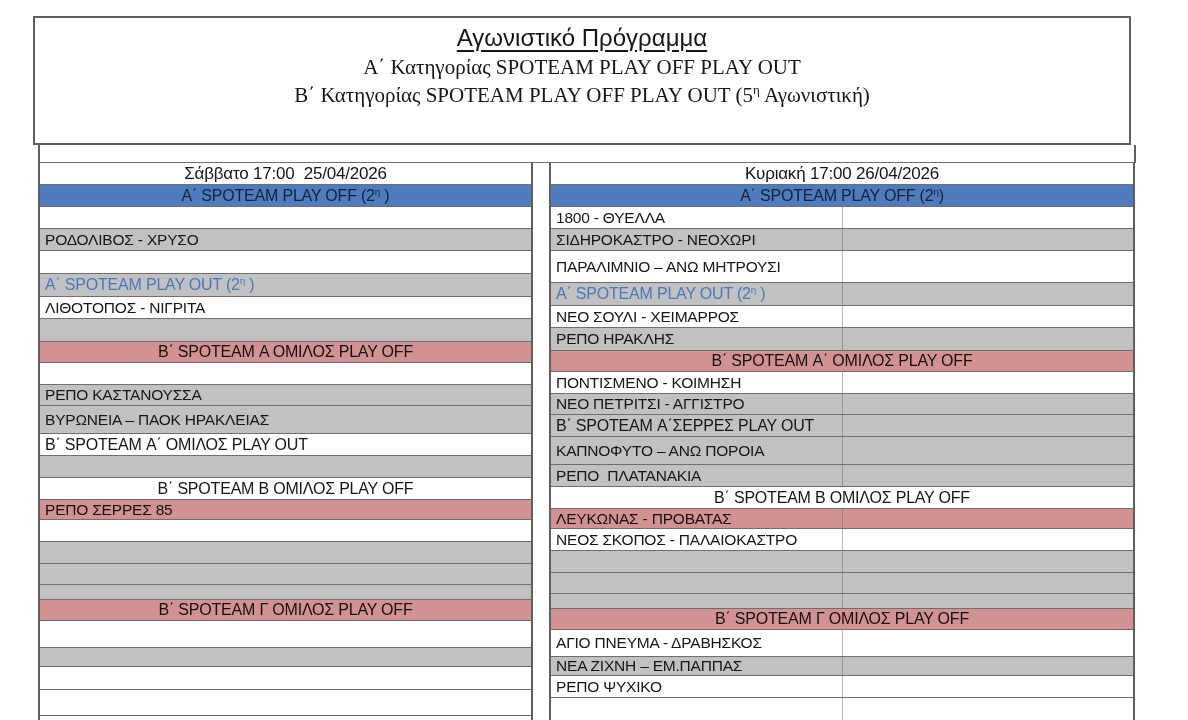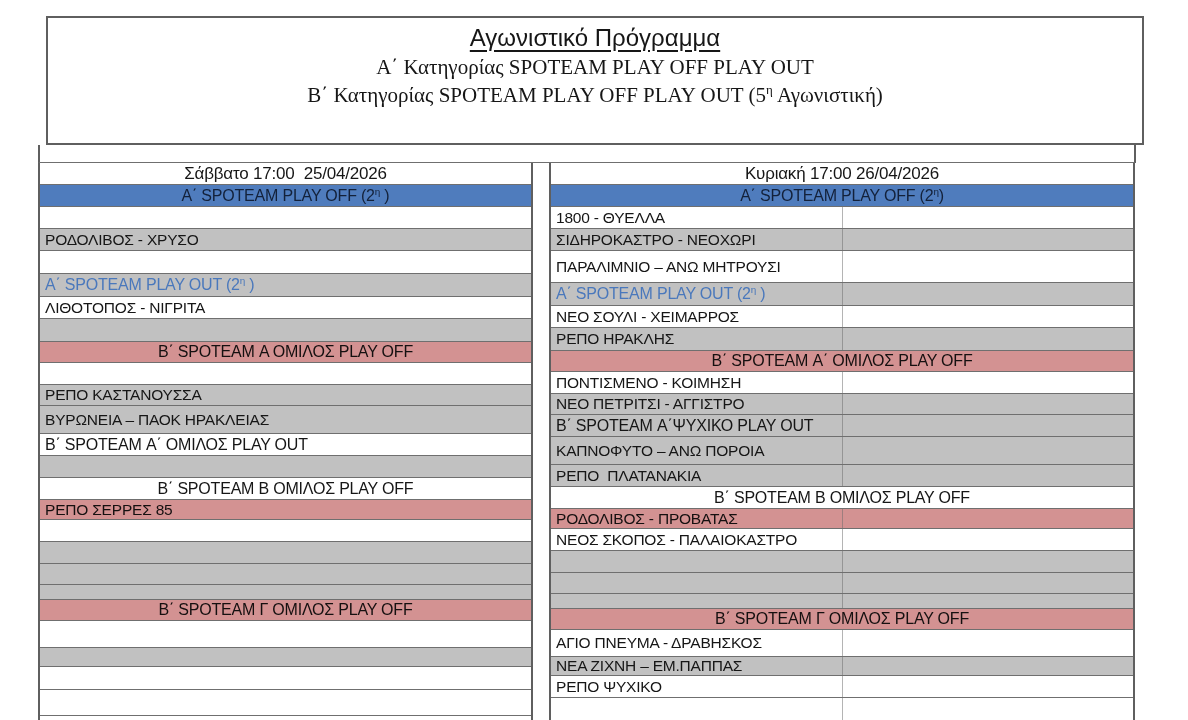--- a/index.html
+++ b/index.html
@@ -3,21 +3,21 @@
 <meta charset="utf-8">
 <style>
   html,body{margin:0;padding:0;}
   body{
     width:1188px;height:720px;overflow:hidden;background:#ffffff;position:relative;
     font-family:"Liberation Sans","DejaVu Sans",sans-serif;color:#161616;
   }
   .abs{position:absolute;box-sizing:border-box;}
   
   #title-box{
-    left:46px;top:16px;width:1098px;height:129px;
+    left:33px;top:16px;width:1098px;height:129px;
     border:2px solid #5f5f5f;background:#fff;text-align:center;padding-top:5px;
   }
   #title-line1{font-size:24px;line-height:30px;text-decoration:underline;text-underline-offset:4px;}
   #title-line2,#title-line3{font-size:21px;line-height:28px;font-family:Liberation Serif, serif;}
   #title-strip{
     left:38px;top:145px;width:1098px;height:18px;background:#fff;
     border-left:2px solid #5f5f5f;border-right:2px solid #5f5f5f;border-bottom:1px solid #6f6f6f;
   }
   
   .fixture-table{
@@ -91,25 +91,25 @@
     <div class="row bg-blue al-center style-band" style="height: 22px;"><span>Α΄ SPOTEAM PLAY OFF (2<sup>η</sup>)</span></div>
     <div class="row bg-white al-left divider" style="height: 22px;"><span>1800 - ΘΥΕΛΛΑ</span></div>
     <div class="row bg-gray al-left divider" style="height: 22px;"><span>ΣΙΔΗΡΟΚΑΣΤΡΟ - ΝΕΟΧΩΡΙ</span></div>
     <div class="row bg-white al-left divider" style="height: 32px;"><span>ΠΑΡΑΛΙΜΝΙΟ – ΑΝΩ ΜΗΤΡΟΥΣΙ</span></div>
     <div class="row bg-gray al-left style-band color-blue divider" style="height: 23px;"><span>Α΄ SPOTEAM PLAY OUT (2<sup>η</sup> )</span></div>
     <div class="row bg-white al-left divider" style="height: 22px;"><span>ΝΕΟ ΣΟΥΛΙ - ΧΕΙΜΑΡΡΟΣ</span></div>
     <div class="row bg-gray al-left divider" style="height: 23px;"><span>ΡΕΠΟ ΗΡΑΚΛΗΣ</span></div>
     <div class="row bg-pink al-center style-band" style="height: 21px;"><span>Β΄ SPOTEAM Α΄ ΟΜΙΛΟΣ PLAY OFF</span></div>
     <div class="row bg-white al-left divider" style="height: 22px;"><span>ΠΟΝΤΙΣΜΕΝΟ - ΚΟΙΜΗΣΗ</span></div>
     <div class="row bg-gray al-left divider" style="height: 21px;"><span>ΝΕΟ ΠΕΤΡΙΤΣΙ - ΑΓΓΙΣΤΡΟ</span></div>
-    <div class="row bg-gray al-left style-band divider" style="height: 22px;"><span>Β΄ SPOTEAM Α΄ΨΥΧΙΚΟ PLAY OUT</span></div>
+    <div class="row bg-gray al-left style-band divider" style="height: 22px;"><span>Β΄ SPOTEAM Α΄ΣΕΡΡΕΣ PLAY OUT</span></div>
     <div class="row bg-gray al-left divider" style="height: 28px;"><span>ΚΑΠΝΟΦΥΤΟ – ΑΝΩ ΠΟΡΟΙΑ</span></div>
     <div class="row bg-gray al-left divider" style="height: 22px;"><span>ΡΕΠΟ  ΠΛΑΤΑΝΑΚΙΑ</span></div>
     <div class="row bg-white al-center style-band narrow" style="height: 22px;"><span>Β΄ SPOTEAM Β ΟΜΙΛΟΣ PLAY OFF</span></div>
-    <div class="row bg-pink al-left divider" style="height: 20px;"><span>ΡΟΔΟΛΙΒΟΣ - ΠΡΟΒΑΤΑΣ</span></div>
+    <div class="row bg-pink al-left divider" style="height: 20px;"><span>ΛΕΥΚΩΝΑΣ - ΠΡΟΒΑΤΑΣ</span></div>
     <div class="row bg-white al-left divider" style="height: 22px;"><span>ΝΕΟΣ ΣΚΟΠΟΣ - ΠΑΛΑΙΟΚΑΣΤΡΟ</span></div>
     <div class="row bg-gray al-left divider" style="height: 22px;"><span></span></div>
     <div class="row bg-gray al-left divider" style="height: 21px;"><span></span></div>
     <div class="row bg-gray al-left divider" style="height: 15px;"><span></span></div>
     <div class="row bg-pink al-center style-band" style="height: 21px;"><span>Β΄ SPOTEAM Γ ΟΜΙΛΟΣ PLAY OFF</span></div>
     <div class="row bg-white al-left divider" style="height: 27px;"><span>ΑΓΙΟ ΠΝΕΥΜΑ - ΔΡΑΒΗΣΚΟΣ</span></div>
     <div class="row bg-gray al-left divider" style="height: 19px;"><span>ΝΕΑ ΖΙΧΝΗ – ΕΜ.ΠΑΠΠΑΣ</span></div>
     <div class="row bg-white al-left divider" style="height: 22px;"><span>ΡΕΠΟ ΨΥΧΙΚΟ</span></div>
     <div class="row bg-white al-left divider" style="height: 26px;"><span></span></div>
   </div>

